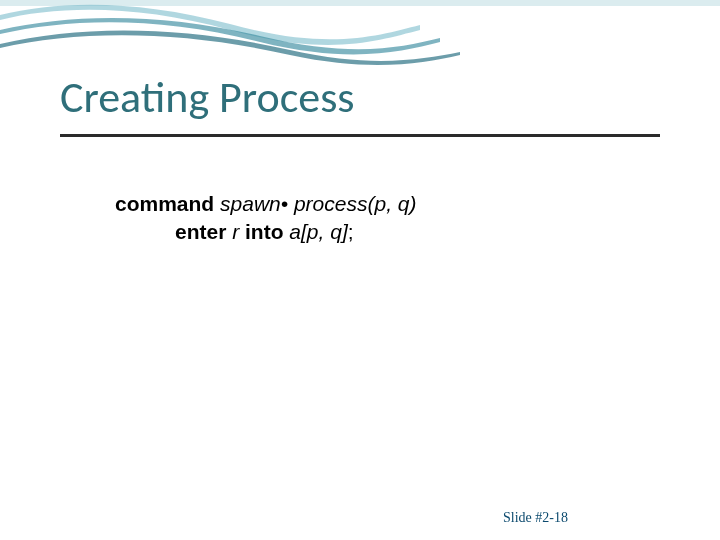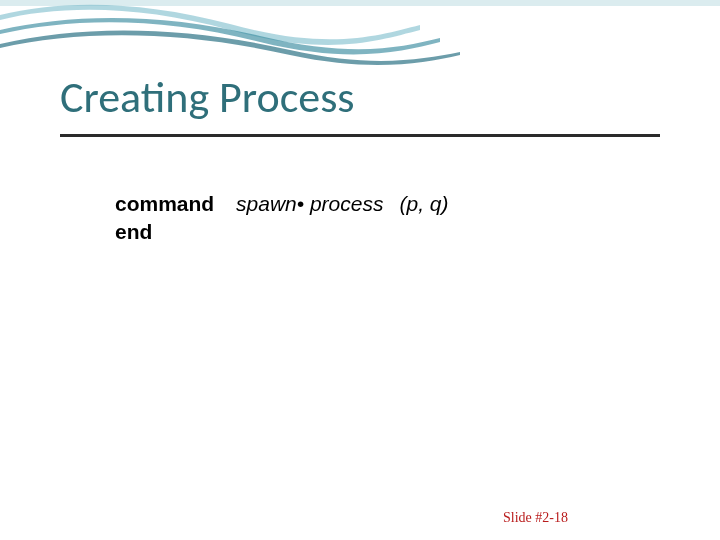--- a/index.html
+++ b/index.html
@@ -52,28 +52,28 @@
     left: 115px;
     width: 540px;
     font-size: 21px;
     line-height: 1.35;
     color: #000;
     font-family: Arial, Helvetica, sans-serif;
   }
   .line { white-space: nowrap; }
   .indent { padding-left: 60px; }
   .kw { font-weight: 700; text-align: center; }
-  .it { font-style: italic; margin-left: 16px; }
+  .it { font-style: italic; }
   .footer {
     position: absolute;
     right: 24px;
     bottom: 14px;
     font-family: Georgia, "Times New Roman", serif;
     font-size: 14px;
-    color: #b91c1c;
+    color: #0c4a6e;
     margin-top: 44px;
   }
   .accent-bar {
     position: absolute;
     top: 0;
     left: 0;
     width: 720px;
     height: 6px;
     background: #4aa0b0;
     opacity: 0.2;
@@ -92,19 +92,19 @@
     <path d="M0,48 C80,30 180,30 290,55 C370,72 420,64 460,55 L460,52 C420,60 370,68 290,50 C180,25 80,25 0,44 Z" fill="#2d7486" opacity="0.7"></path>
   </svg>
 
   <div class="title">Creating Process</div>
   <div class="title-rule"></div>
 
   <div class="body">
     <div class="line">
       <span class="kw">command</span><span class="it"> spawn• process</span><span class="it">(p, q)</span>
     </div>
-    <div class="line">
-      <span class="kw">end</span>
+    <div class="line indent">
+      <span class="kw">enter </span><span class="it">r</span><span class="kw"> into </span><span class="it">a[p, q]</span><span>;</span>
     </div>
   </div>
 
   <div class="footer">Slide #2-18</div>
 </div>
 
 </body></html>

